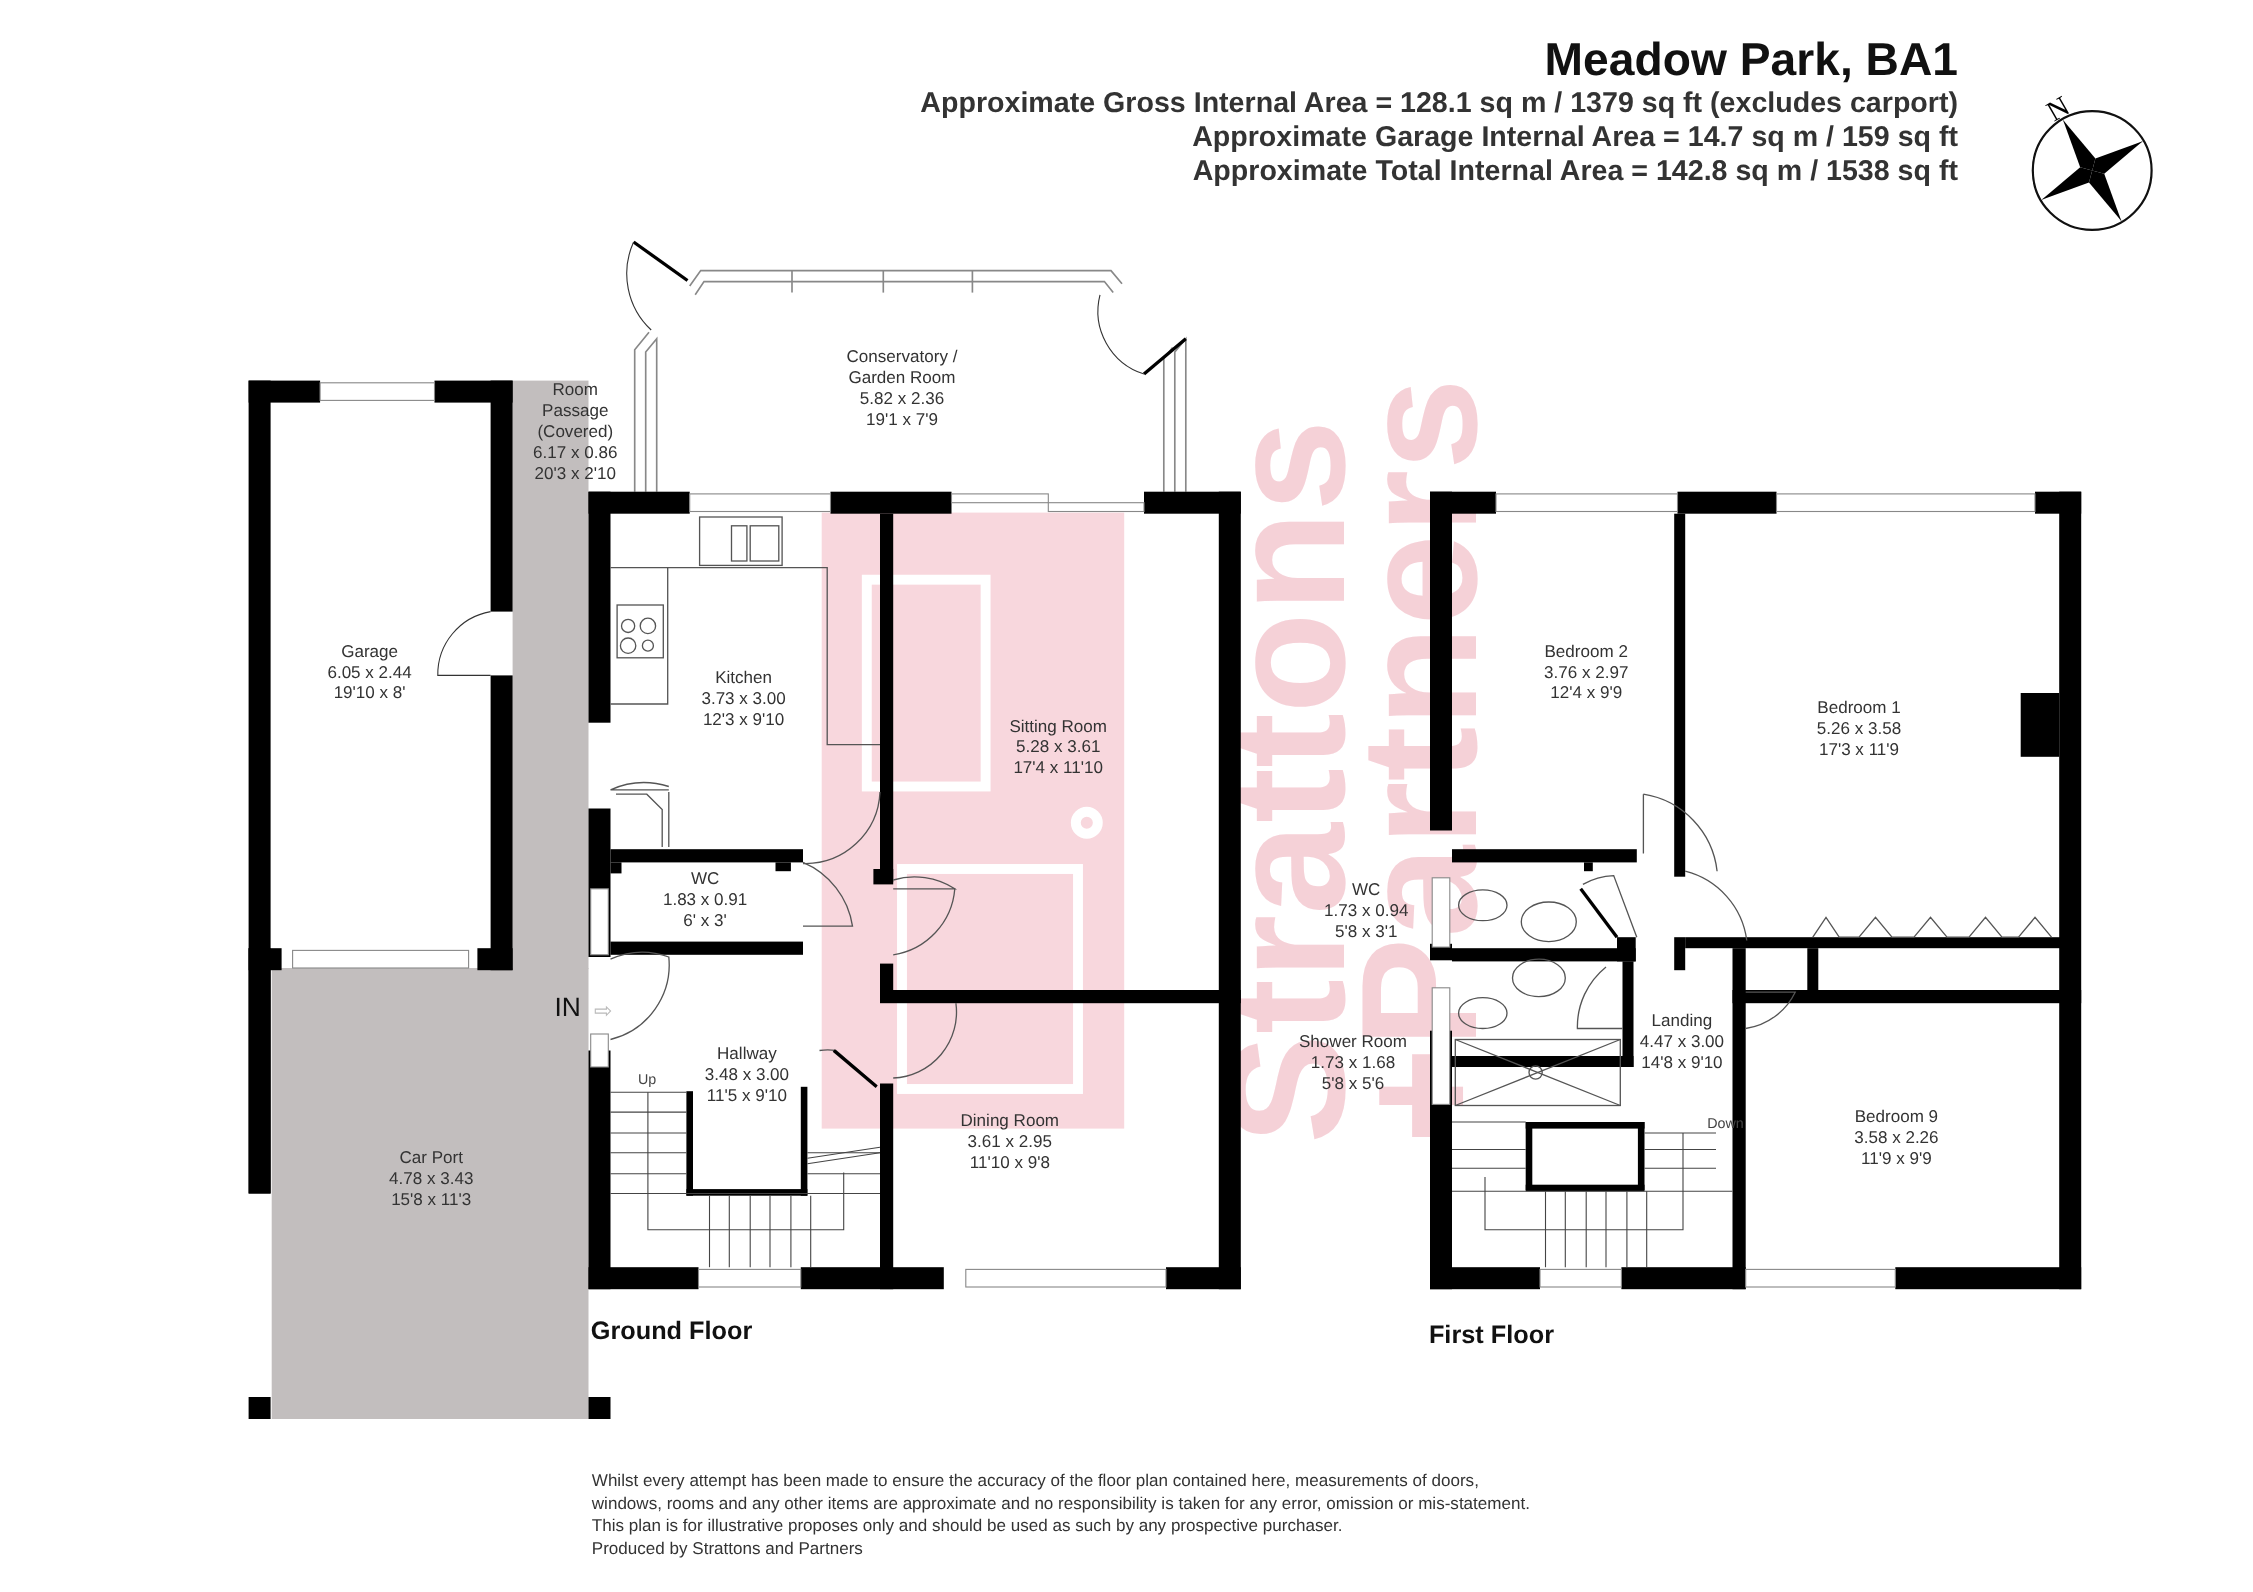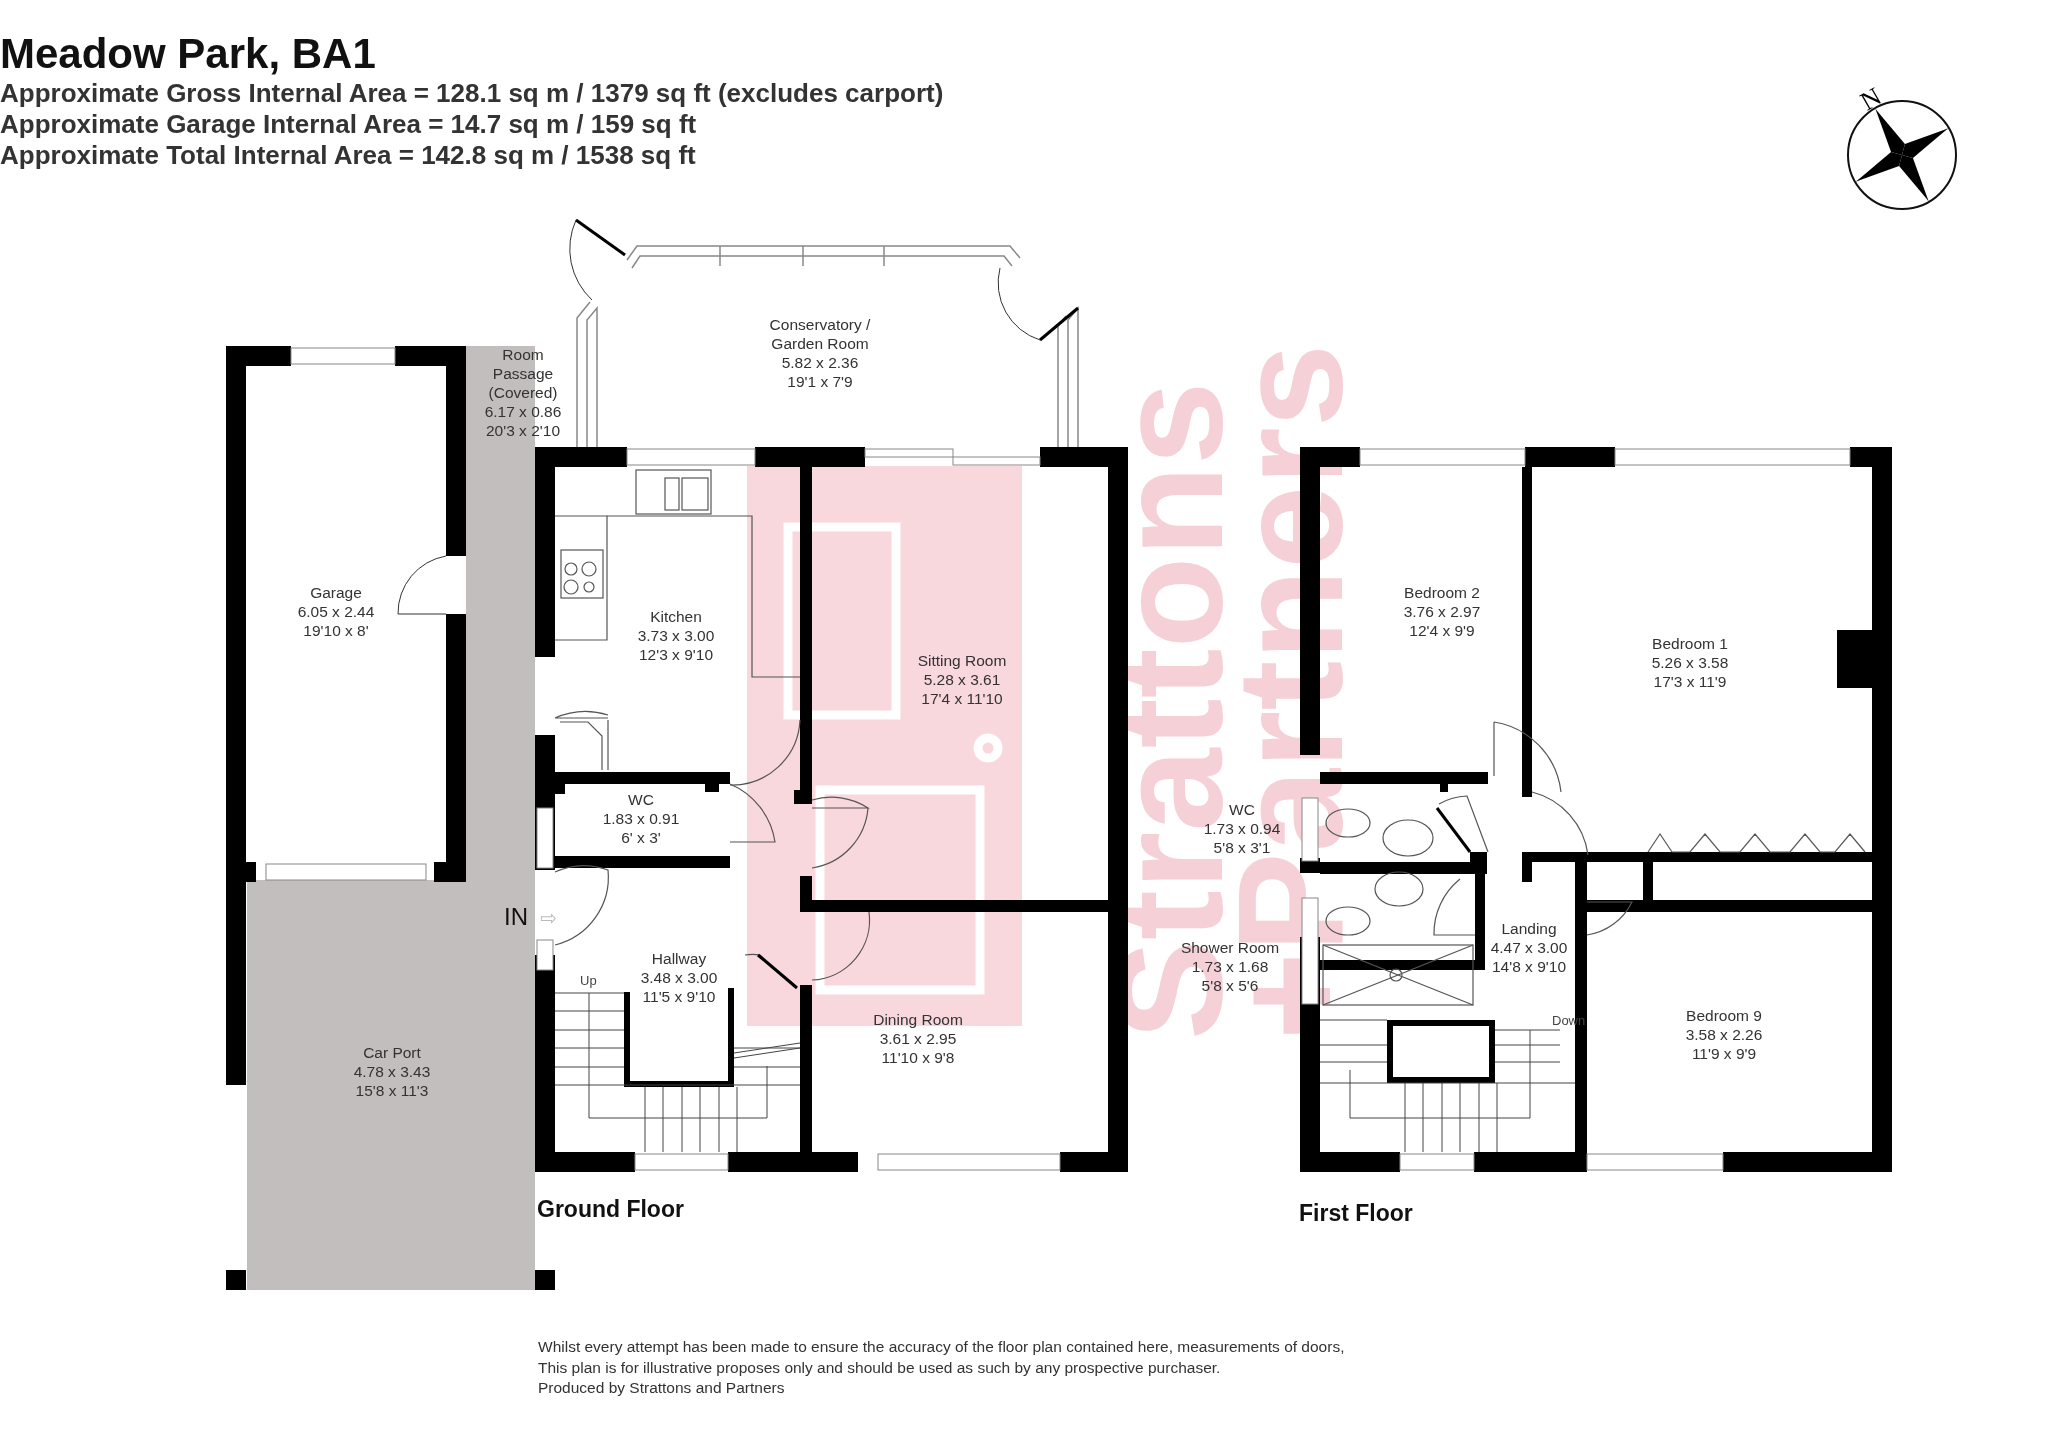--- a/index.html
+++ b/index.html
@@ -1,17 +1,17 @@
 <!DOCTYPE html>
 <html><head>
 <meta charset="utf-8">
 <style>
   html,body{margin:0;padding:0;background:#fff;}
   body{width:2048px;height:1447px;position:relative;overflow:hidden;font-family:"Liberation Sans","DejaVu Sans",sans-serif;color:#222;}
-  .hdr{position:absolute;left:0;width:1780px;text-align:left;}
+  .hdr{position:absolute;left:0;width:1780px;text-align:right;}
   .title{top:30px;font-size:42px;font-weight:bold;color:#111;}
   .sub{font-size:26px;color:#333;font-weight:bold;}
   .plan{position:absolute;left:0;top:0;}
   .lbl{position:absolute;text-align:center;font-size:15.5px;line-height:19px;color:#333;transform:translateX(-50%);white-space:nowrap;}
   .floor-label{position:absolute;font-size:23px;font-weight:bold;color:#111;}
   .disclaimer{position:absolute;left:538px;top:1337px;font-size:15.5px;line-height:20.5px;color:#333;}
   .watermark{position:absolute;left:1180px;top:400px;transform-origin:0 0;transform:rotate(-90deg);color:#f4c9d1;font-size:150px;line-height:120px;font-weight:bold;white-space:nowrap;opacity:0.85;}
   .compass{position:absolute;left:1840px;top:80px;}
   .in-label{position:absolute;left:504px;top:903px;font-size:24px;color:#111;}
 </style>
@@ -321,15 +321,16 @@
   <div>Bedroom 9</div>
   <div>3.58 x 2.26</div>
   <div>11'9 x 9'9</div>
 </div>
 
 <div class="floor-label" style="left:537px;top:1196px">Ground Floor</div>
 <div class="floor-label" style="left:1299px;top:1200px">First Floor</div>
 
 <div class="disclaimer">
   <div>Whilst every attempt has been made to ensure the accuracy of the floor plan contained here, measurements of doors,</div>
+  <div>windows, rooms and any other items are approximate and no responsibility is taken for any error, omission or mis-statement.</div>
   <div>This plan is for illustrative proposes only and should be used as such by any prospective purchaser.</div>
   <div>Produced by Strattons and Partners</div>
 </div>
 
 </body></html>

